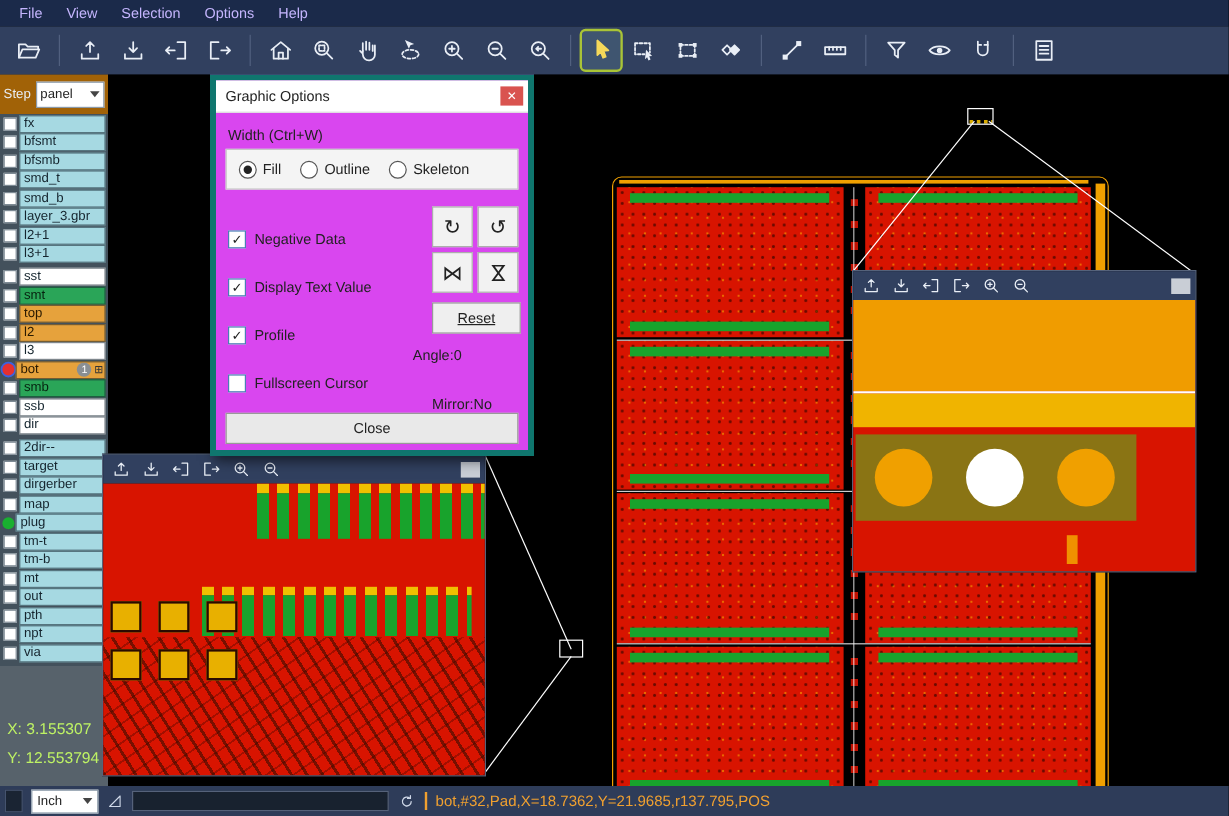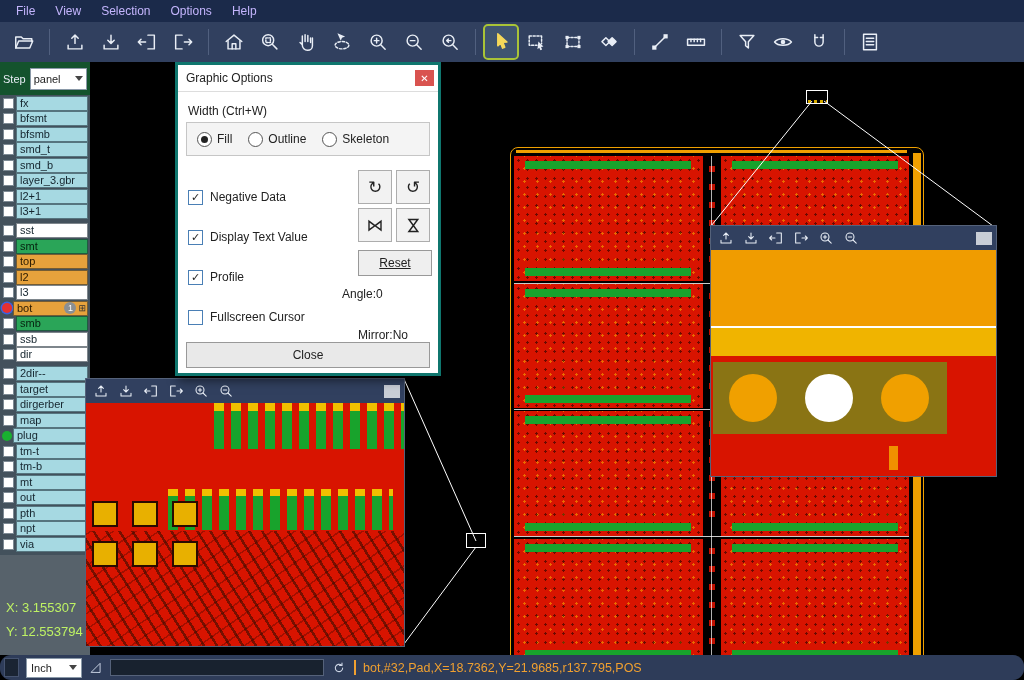--- a/index.html
+++ b/index.html
@@ -15,21 +15,21 @@
   .toolbar{position:absolute;top:22px;left:0;right:0;height:40px;background:#31405f;
            display:flex;align-items:center;padding-left:6px;z-index:70;}
   .tb-btn{width:32px;height:32px;display:flex;align-items:center;justify-content:center;
           margin:0 2px;border-radius:3px;color:#e9eef6;}
   .tb-btn.active{background:#3f5570;outline:2px solid #a9c437;color:#f5d95a;}
   .tb-sep{width:1px;height:26px;background:#51607f;margin:0 7px;}
 
   
   .sidebar{position:absolute;top:62px;left:0;width:90px;bottom:25px;background:#43515c;z-index:40;}
   .sidebar-bottom{position:absolute;left:0;right:0;bottom:0;height:100px;background:#57626b;}
-  .step-row{height:33px;background:#14532d;display:flex;align-items:center;gap:4px;padding:0 3px;}
+  .step-row{height:33px;background:#a16207;display:flex;align-items:center;gap:4px;padding:0 3px;}
   .step-label{color:#e8edf5;font-size:11px;}
   .step-select{flex:1;height:20px;background:#fff;border:1px solid #8a99a8;display:flex;
                align-items:center;justify-content:space-between;padding:0 3px;font-size:11px;color:#222;}
   .chev{width:0;height:0;border-left:4px solid transparent;border-right:4px solid transparent;border-top:5px solid #444;}
   .layer-list{position:absolute;top:34px;left:0;right:0;}
   .layer-row{display:flex;align-items:center;height:14px;margin:0 0 1.5px 0;padding-left:1px;}
   .layer-row.gap{margin-top:5px;}
   .chk{width:9px;height:9px;background:#fff;border:1px solid #7d8a94;margin:0 2px;flex:none;}
   .ind{width:10px;height:10px;border-radius:50%;margin:0 1px;flex:none;}
   .ind-red{background:#e53030;box-shadow:0 0 0 1.5px #3a62e0;}
@@ -97,22 +97,22 @@
                    repeating-linear-gradient(-35deg,rgba(0,0,0,.25) 0 1.5px,transparent 1.5px 13px);}
   .m2-orange{position:absolute;left:0;right:0;top:0;height:76px;background:#f09c00;}
   .m2-line{position:absolute;left:0;right:0;top:76px;height:2px;background:#fff;}
   .m2-yellow{position:absolute;left:0;right:0;top:78px;height:28px;background:#f0b400;}
   .m2-olive{position:absolute;left:2px;top:112px;width:234px;height:72px;background:#8a7414;}
   .m2-circle{position:absolute;top:12px;width:48px;height:48px;border-radius:50%;}
   .m2-c1{left:16px;background:#f0a000;} .m2-c2{left:92px;background:#ffffff;} .m2-c3{left:168px;background:#f0a000;}
   .m2-bar{position:absolute;left:178px;top:196px;width:9px;height:24px;background:#f09000;}
 
   
-  .dialog{position:absolute;left:175px;top:62px;width:260px;height:308px;background:#ffffff;
-          border:3px solid #0f766e;box-shadow:3px 4px 10px rgba(0,0,0,.55);z-index:55;
+  .dialog{position:absolute;left:175px;top:62px;width:260px;height:308px;background:#d946ef;
+          border:5px solid #0f766e;box-shadow:3px 4px 10px rgba(0,0,0,.55);z-index:55;
           font-size:12px;color:#222;}
   .dlg-title{height:26px;background:#fff;display:flex;align-items:center;padding-left:8px;
              border-bottom:1px solid #ddd;}
   .dlg-close{margin-left:auto;margin-right:4px;width:19px;height:16px;background:#d9534f;color:#fff;
              display:flex;align-items:center;justify-content:center;font-size:10px;}
   .dlg-body{position:relative;height:282px;}
   .width-label{position:absolute;left:10px;top:12px;}
   .radio-group{position:absolute;left:8px;right:8px;top:30px;height:34px;border:1px solid #c6c6c6;
                background:#f4f4f4;display:flex;align-items:center;gap:16px;padding-left:10px;box-sizing:border-box;}
   .radio{display:flex;align-items:center;}
@@ -130,21 +130,21 @@
   .rot90{display:inline-block;transform:rotate(90deg);}
   .reset-btn{position:absolute;left:180px;top:158px;width:72px;height:24px;background:#efefef;
              border:1px solid #999;display:flex;align-items:center;justify-content:center;text-decoration:underline;}
   .angle-text{position:absolute;left:164px;top:195px;}
   .mirror-text{position:absolute;left:180px;top:215px;margin-top:21px;}
   .close-btn{position:absolute;left:8px;right:8px;bottom:6px;height:24px;background:#e9e9e9;
              border:1px solid #999;display:flex;align-items:center;justify-content:center;}
 
   
   .statusbar{position:absolute;left:0;right:0;bottom:0;height:25px;background:#2e3c59;z-index:70;
-             display:flex;align-items:center;gap:7px;padding-left:4px;border-radius:11px;}
+             display:flex;align-items:center;gap:7px;padding-left:4px;}
   .sb-corner{width:13px;height:17px;background:#1a2433;border:1px solid #45536f;}
   .unit-select{width:46px;height:18px;background:#fff;border:1px solid #8a99a8;display:flex;
                align-items:center;justify-content:space-between;padding:0 4px;font-size:11px;color:#222;}
   .sb-icon{color:#cfd8e8;display:flex;align-items:center;}
   .sb-input{width:206px;height:15px;background:#18222f;border:1px solid #55627a;color:#dfe6f0;
             font-size:11px;padding:0 3px;outline:none;}
   .sb-div{width:2px;height:15px;background:#f0a030;}
   .status-text{color:#f0a030;font-size:12.5px;white-space:nowrap;}
 </style>
 </head>

